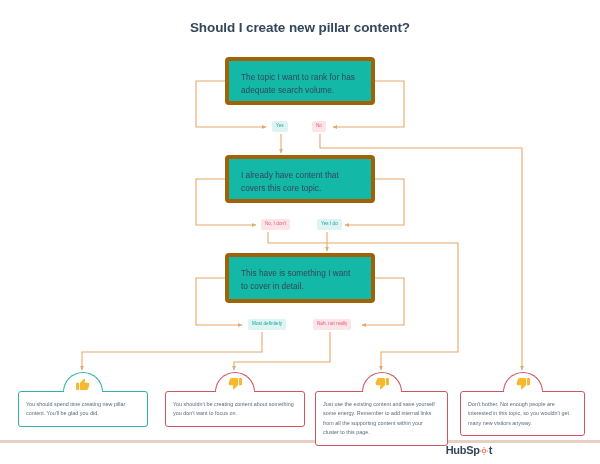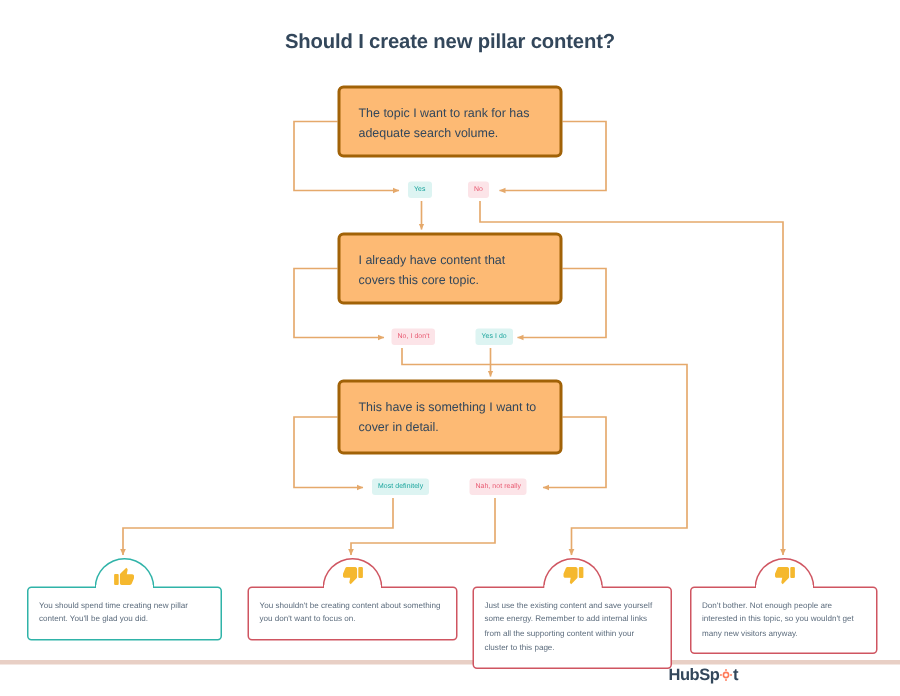--- a/index.html
+++ b/index.html
@@ -35,22 +35,22 @@
     font-size: 13.5px;
     font-weight: bold;
     color: #33475b;
     letter-spacing: -0.1px;
   }
 
   
   .qbox {
     position: absolute;
     width: 150px;
-    background: #fdba74;
-    border: 2px solid #a16207;
+    background: #14b8a6;
+    border: 4px solid #a16207;
     border-radius: 4px;
     padding: 10px 12px;
     font-size: 8.3px;
     line-height: 1.55;
     color: #33475b;
     z-index: 3;
   }
   #q1 { left: 225px; top: 57px; height: 48px; }
   #q2 { left: 225px; top: 155px; height: 48px; }
   #q3 { left: 225px; top: 253px; height: 50px; }

